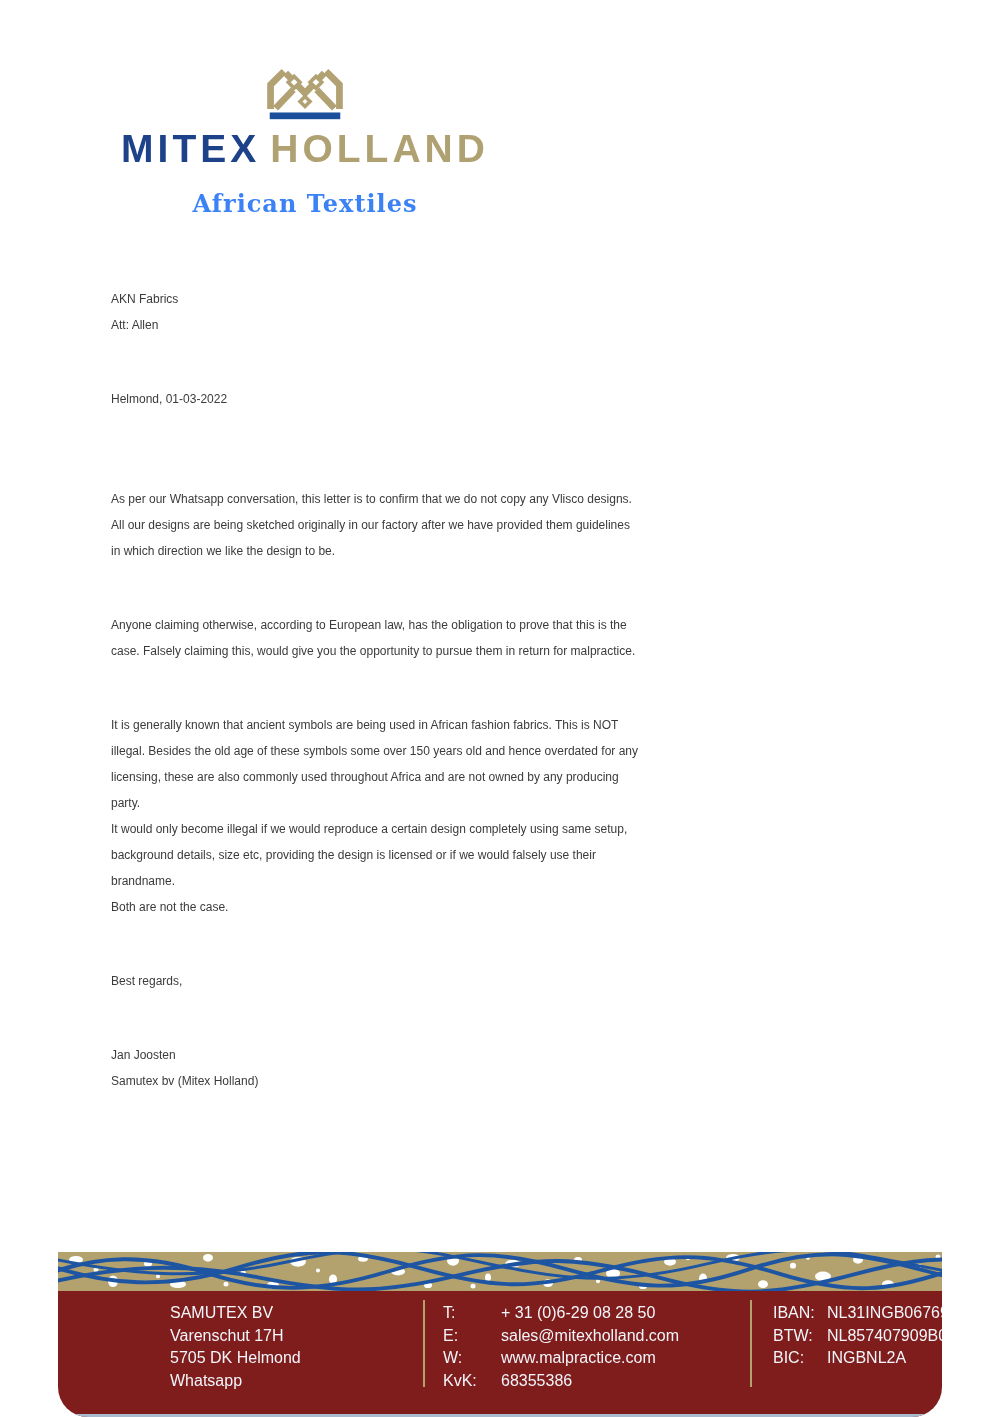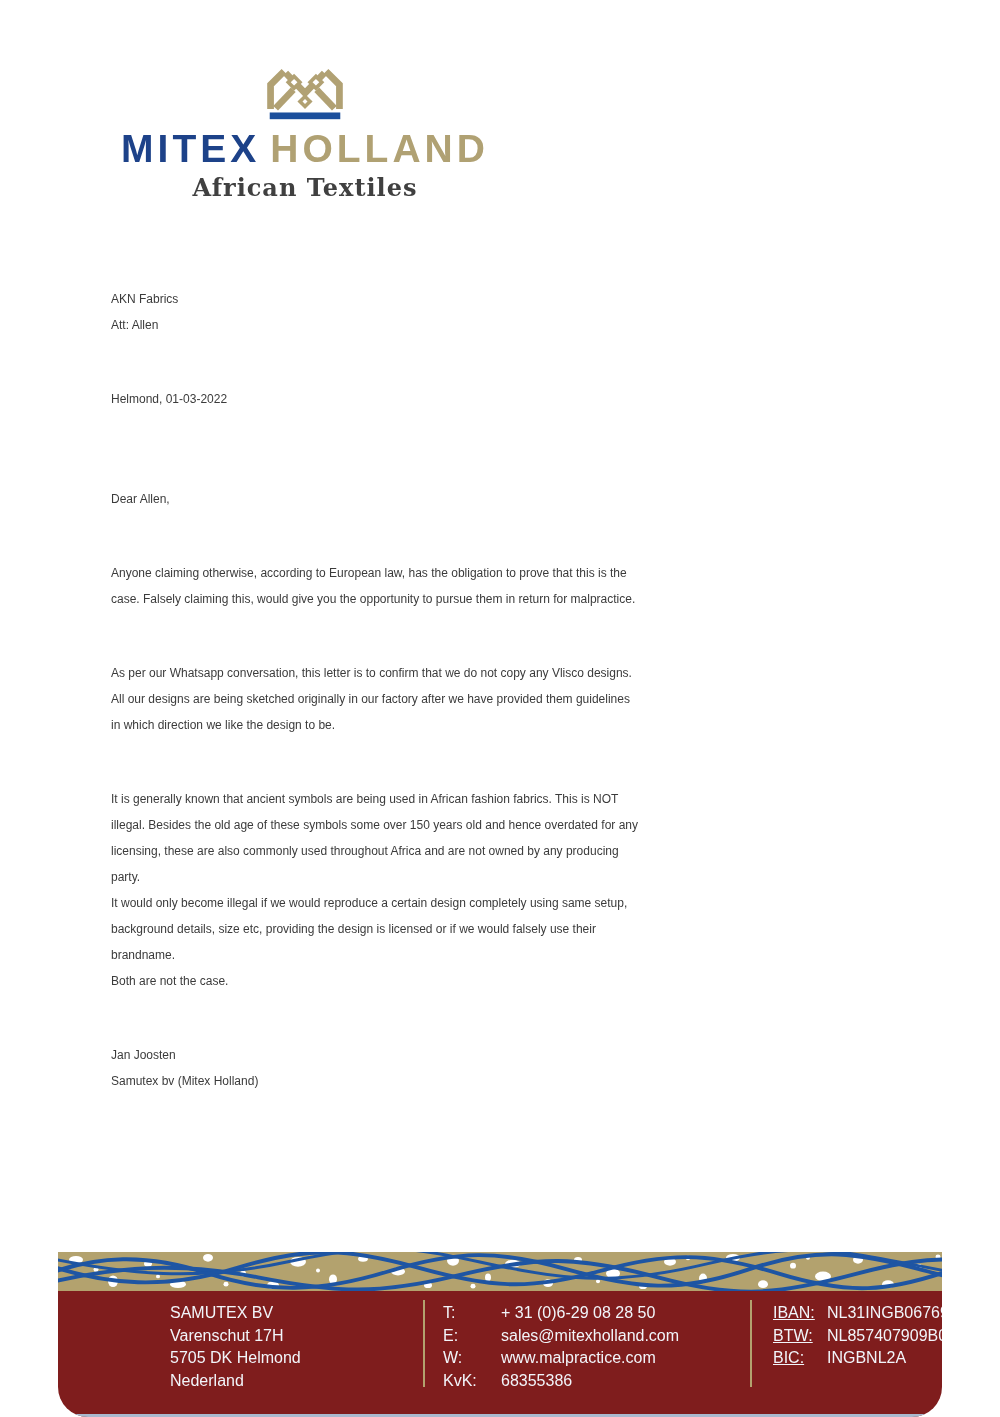--- a/index.html
+++ b/index.html
@@ -20,23 +20,23 @@
   }
   .logo .crown{width:84px;height:56px;display:block;}
   .logo .brandline{
     margin-top:6px;
     font-weight:bold;font-size:39px;letter-spacing:4px;
     white-space:nowrap;line-height:1.1;
   }
   .brand-primary{color:#1d4289;}
   .brand-secondary{color:#b0a173;margin-left:10px;}
   .tagline{
-    margin-top:2px;
+    margin-top:18px;
     font-family:"DejaVu Serif","Liberation Serif",serif;
-    font-weight:bold;font-size:24px;letter-spacing:1px;color:#404040;
+    font-weight:bold;font-size:24px;letter-spacing:1px;color:#3b82f6;
   }
 
   
   .letter{
     position:absolute;top:260px;left:53px;right:40px;
     color:#3b3b3b;font-size:12px;line-height:26px;
     white-space:pre-line;
   }
   .letter .block{margin:0 0 22px 0;}
   .letter .after-date{margin-bottom:48px;}
@@ -53,21 +53,21 @@
   .fcol-address{left:112px;}
   .fcol-contact{left:385px;}
   .fcol-banking{left:715px;}
   .fdivider{
     position:absolute;top:9px;width:2px;height:87px;background:#b3a26e;
   }
   .fdivider.d1{left:365px;}
   .fdivider.d2{left:692px;}
   .frow{display:flex;}
   .fcol-contact .flabel{width:58px;flex:0 0 58px;}
-  .fcol-banking .flabel{width:54px;flex:0 0 54px;text-decoration:underline;}
+  .fcol-banking .flabel{width:54px;flex:0 0 54px;}
 </style>
 </head>
 <body>
 
 <div class="page">
 
   <div class="logo">
     <svg class="crown" viewBox="0 0 100 62" preserveAspectRatio="xMidYMid meet" aria-hidden="true">
       <g stroke="#b1a173" stroke-width="8" fill="none" stroke-linejoin="miter" stroke-linecap="butt">
         <path d="M9 49 L9 20 L25 4"></path>
@@ -87,34 +87,34 @@
     <div class="brandline">
       <span class="brand-primary">MITEX</span><span class="brand-secondary">HOLLAND</span>
     </div>
     <div class="tagline">African Textiles</div>
   </div>
 
   <div class="letter">
     <p class="block">AKN Fabrics
 Att: Allen</p>
     <p class="block after-date">Helmond, 01-03-2022</p>
-    <p class="block">Dear Allen,</p>
-    <p class="block">Anyone claiming otherwise, according to European law, has the obligation to prove that this is the
-case. Falsely claiming this, would give you the opportunity to pursue them in return for malpractice.</p>
     <p class="block">As per our Whatsapp conversation, this letter is to confirm that we do not copy any Vlisco designs.
 All our designs are being sketched originally in our factory after we have provided them guidelines
 in which direction we like the design to be.</p>
+    <p class="block">Anyone claiming otherwise, according to European law, has the obligation to prove that this is the
+case. Falsely claiming this, would give you the opportunity to pursue them in return for malpractice.</p>
     <p class="block">It is generally known that ancient symbols are being used in African fashion fabrics. This is NOT
 illegal. Besides the old age of these symbols some over 150 years old and hence overdated for any
 licensing, these are also commonly used throughout Africa and are not owned by any producing
 party.
 It would only become illegal if we would reproduce a certain design completely using same setup,
 background details, size etc, providing the design is licensed or if we would falsely use their
 brandname.
 Both are not the case.</p>
+    <p class="block">Best regards,</p>
     <p class="block no-gap">Jan Joosten
 Samutex bv (Mitex Holland)</p>
   </div>
 
   <svg class="pattern-band" viewBox="0 0 1000 40" preserveAspectRatio="none" aria-hidden="true">
     <rect x="0" y="0" width="1000" height="40" fill="#b3a26e"></rect>
     <g fill="#ffffff">
       <ellipse cx="18" cy="8" rx="7" ry="4"></ellipse>
       <ellipse cx="55" cy="30" rx="5" ry="6"></ellipse>
       <ellipse cx="90" cy="12" rx="4" ry="3"></ellipse>
@@ -169,21 +169,21 @@
   </svg>
 
   <div class="footer-band">
     <div class="fdivider d1"></div>
     <div class="fdivider d2"></div>
 
     <div class="fcol fcol-address">
       <div>SAMUTEX BV</div>
       <div>Varenschut 17H</div>
       <div>5705 DK Helmond</div>
-      <div>Nederland</div>
+      <div>Whatsapp</div>
     </div>
 
     <div class="fcol fcol-contact">
       <div class="frow">
         <span class="flabel">T:</span>
         <span>+ 31 (0)6-29 08 28 50</span>
       </div>
       <div class="frow">
         <span class="flabel">E:</span>
         <span>sales@mitexholland.com</span>

